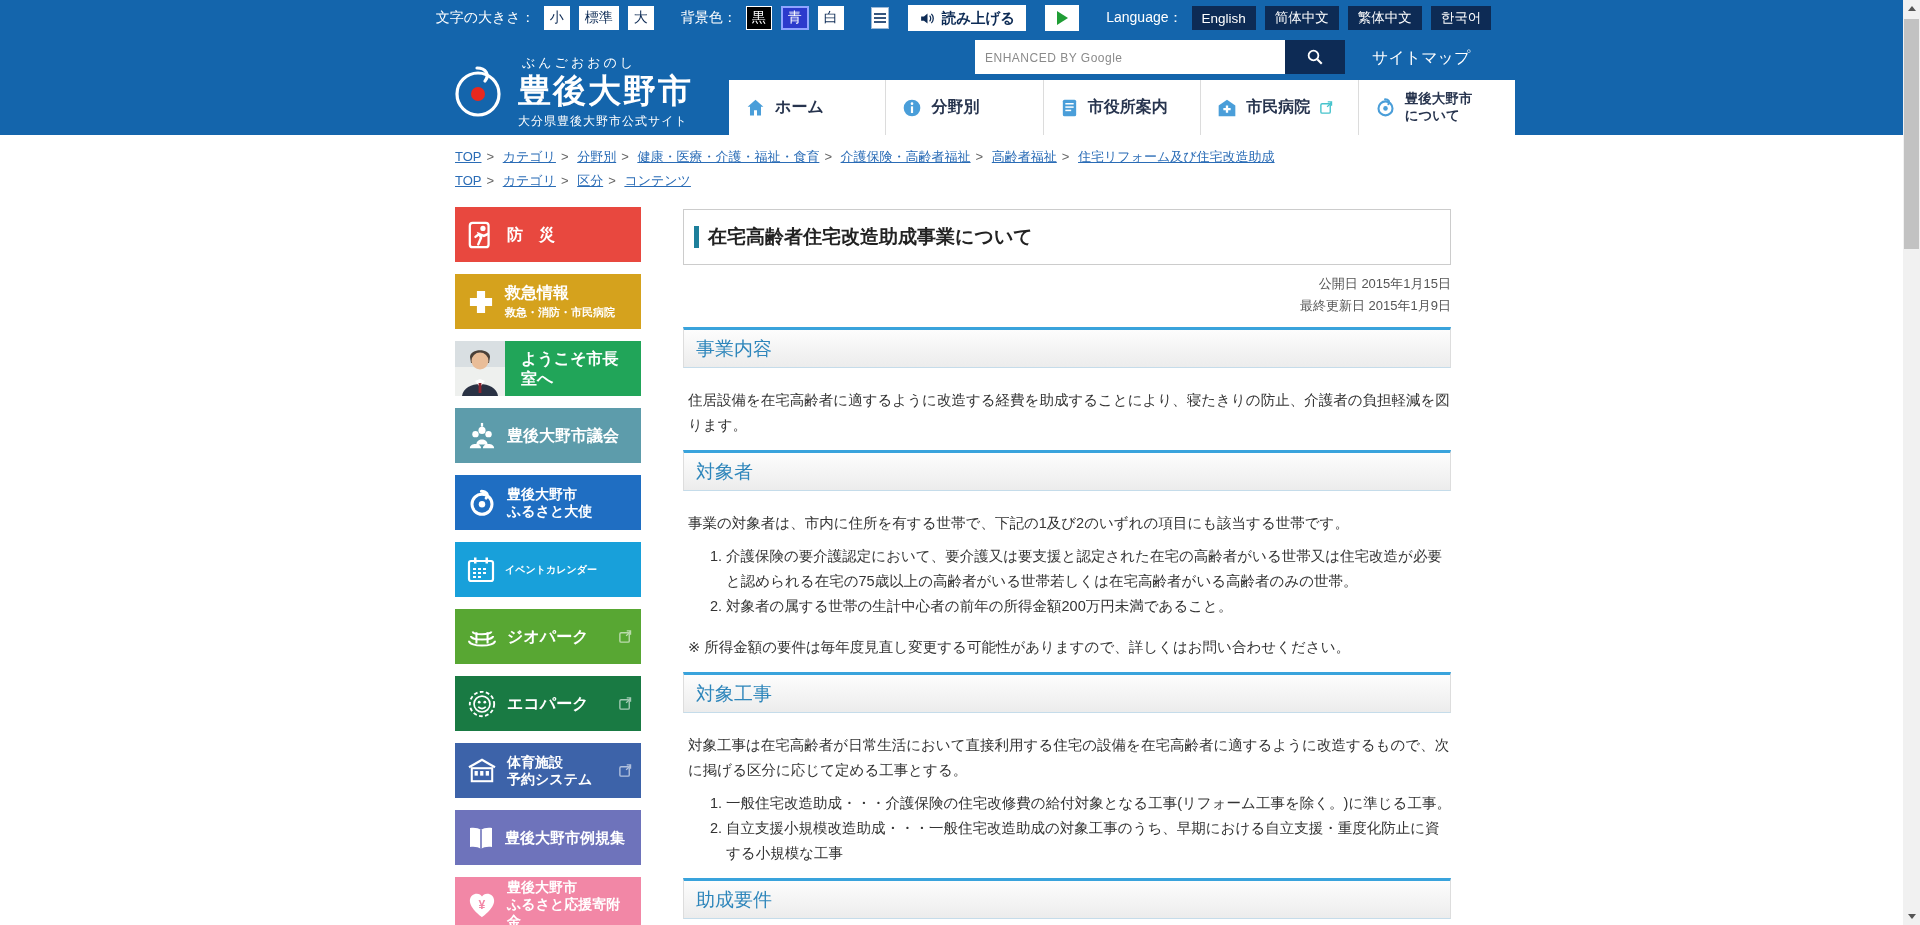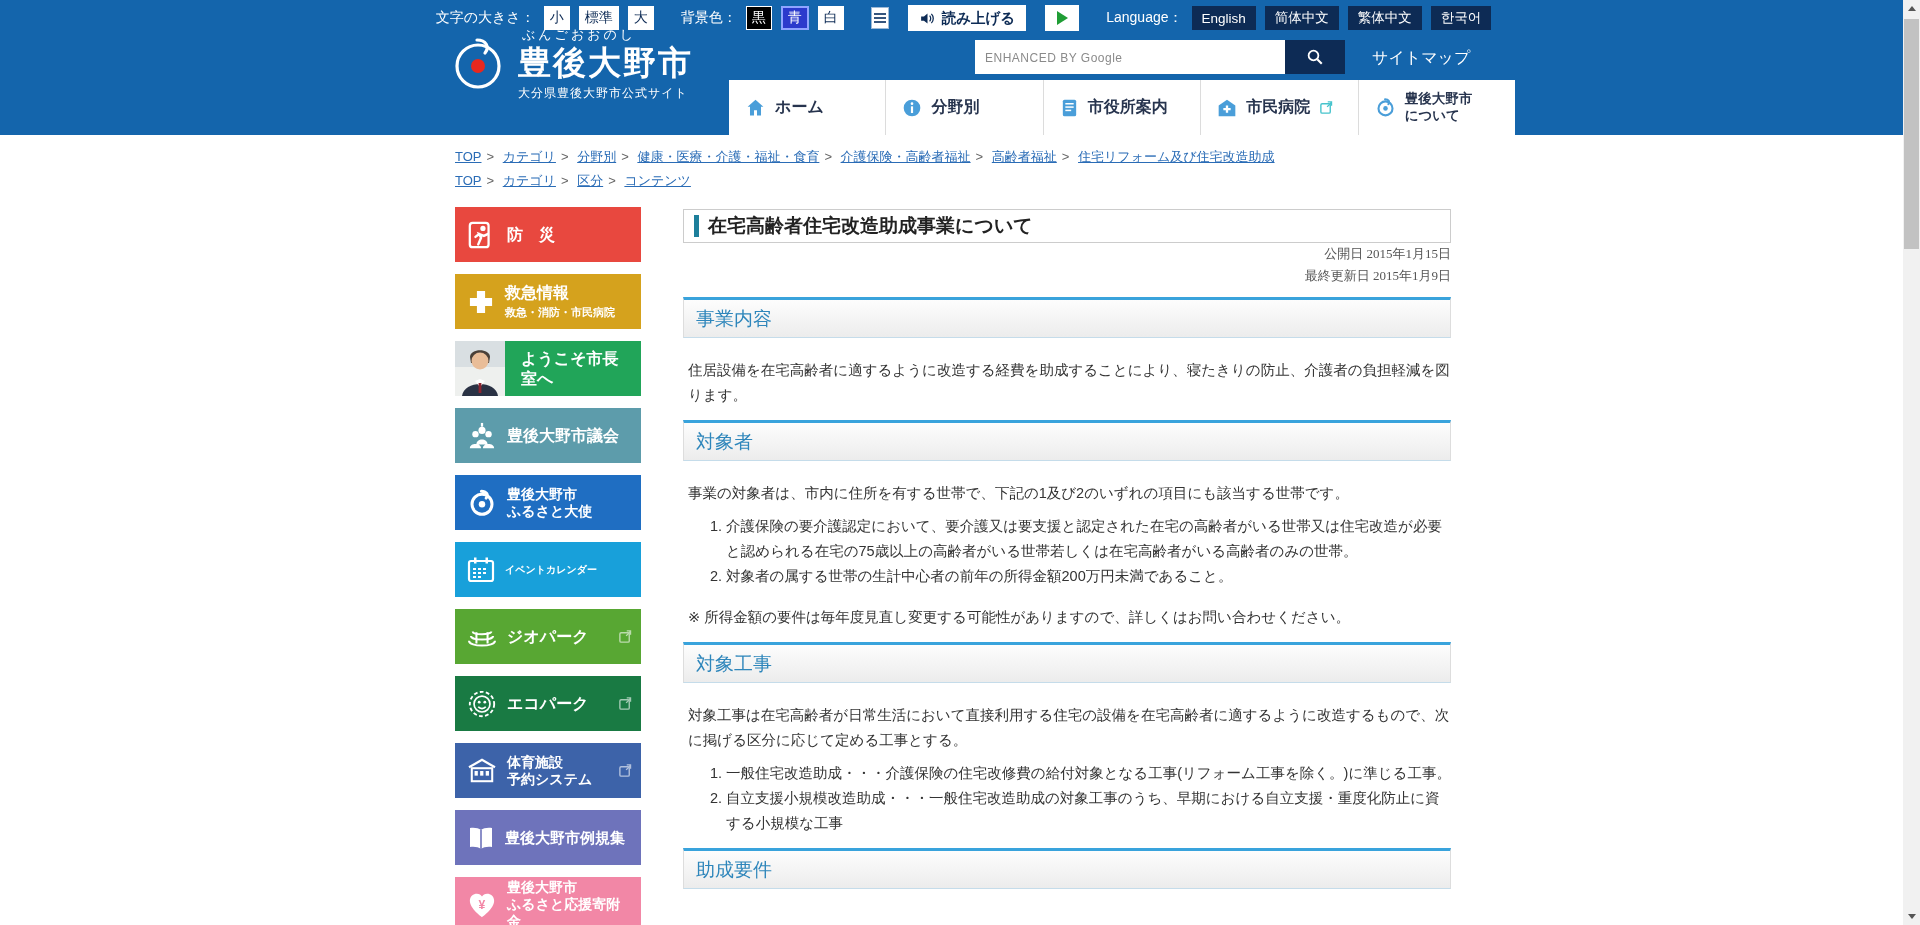--- a/index.html
+++ b/index.html
@@ -24,21 +24,21 @@
     display:flex; flex-direction:column; justify-content:center; gap:2px; padding:2px; }
   .reader-chip i { display:block; height:2px; background:#35557e; }
   .read-btn { background:#fff; color:#0d2b55; height:26px; padding:0 10px;
     display:inline-flex; align-items:center; gap:6px; font-size:14.5px;
     font-weight:bold; cursor:pointer; border:1px solid #fff; }
   .play-btn { background:#fff; width:34px; height:26px; display:inline-flex;
     align-items:center; justify-content:center; cursor:pointer; }
   .play-btn b { width:0; height:0; border-left:11px solid #1f9d35;
     border-top:7px solid transparent; border-bottom:7px solid transparent; }
   
-  .logo { position:absolute; left:450px; top:26px; display:flex; align-items:center;
+  .logo { position:absolute; left:450px; top:54px; display:flex; align-items:center;
     gap:12px; color:#fff; cursor:pointer; }
   .logo-text { display:flex; flex-direction:column; }
   .furigana { font-size:13px; letter-spacing:3px; margin-left:4px; }
   .sitename { font-size:33px; font-weight:bold; letter-spacing:2px; line-height:1.15; }
   .subtitle { font-size:12px; letter-spacing:1px; margin-top:3px; }
   
   .search-wrap { position:absolute; left:975px; top:40px; display:flex; }
   .search-input { width:310px; height:34px; border:none; padding:0 10px;
     font-size:13px; color:#333; outline:none; }
   .search-input::placeholder { color:#8a8a8a; font-size:12px; letter-spacing:.5px; }
@@ -64,25 +64,25 @@
   .sb-item { height:55px; display:flex; align-items:center; gap:10px; padding:0 8px 0 12px;
     color:#fff; cursor:pointer; }
   .sb-item.has-photo { padding-left:0; }
   .sb-label { font-size:16px; font-weight:bold; line-height:1.2; }
   .sb-label.small { font-size:14px; }
   .sb-sub { font-size:11px; font-weight:bold; margin-top:2px; }
   .sb-ext { margin-left:auto; opacity:.6; }
   .sb-icon { flex:0 0 auto; display:flex; align-items:center; }
   
   .content { width:768px; flex:0 0 768px; color:#333; }
-  .title-box { margin-top:2px; height:34px; background:#fff; border:1px solid #ccc;
+  .title-box { margin-top:2px; height:56px; background:#fff; border:1px solid #ccc;
     display:flex; align-items:center; padding-left:10px; }
   .title-accent { width:5px; height:22px; background:#1d7f9b; margin-right:9px; }
   .page-title { font-size:19px; color:#222; }
-  .dates { margin-top:0; text-align:right; font-size:13px; color:#555; line-height:22px;font-family:Liberation Serif, serif; }
+  .dates { margin-top:8px; text-align:right; font-size:13px; color:#555; line-height:22px; }
   .sec-head { margin-top:12px; height:41px; border-top:3px solid #39a3dc;
     border-left:1px solid #ddd; border-right:1px solid #ddd; border-bottom:1px solid #c5dcea;
     background:linear-gradient(#fdfdfd,#ececec); display:flex; align-items:center;
     padding-left:12px; font-size:19px; color:#2e86bb; }
   .sec-head.first { margin-top:10px; }
   .content p.body { margin:20px 0 0 5px; font-size:14.5px; line-height:25px; color:#333; }
   .content ol { margin:8px 0 0 5px; padding-left:38px; font-size:14.5px; line-height:25px; }
   .content .note { margin:16px 0 0 5px; font-size:14.5px; line-height:25px; }
   
   .scrollbar { position:fixed; top:0; right:0; width:17px; height:925px;

